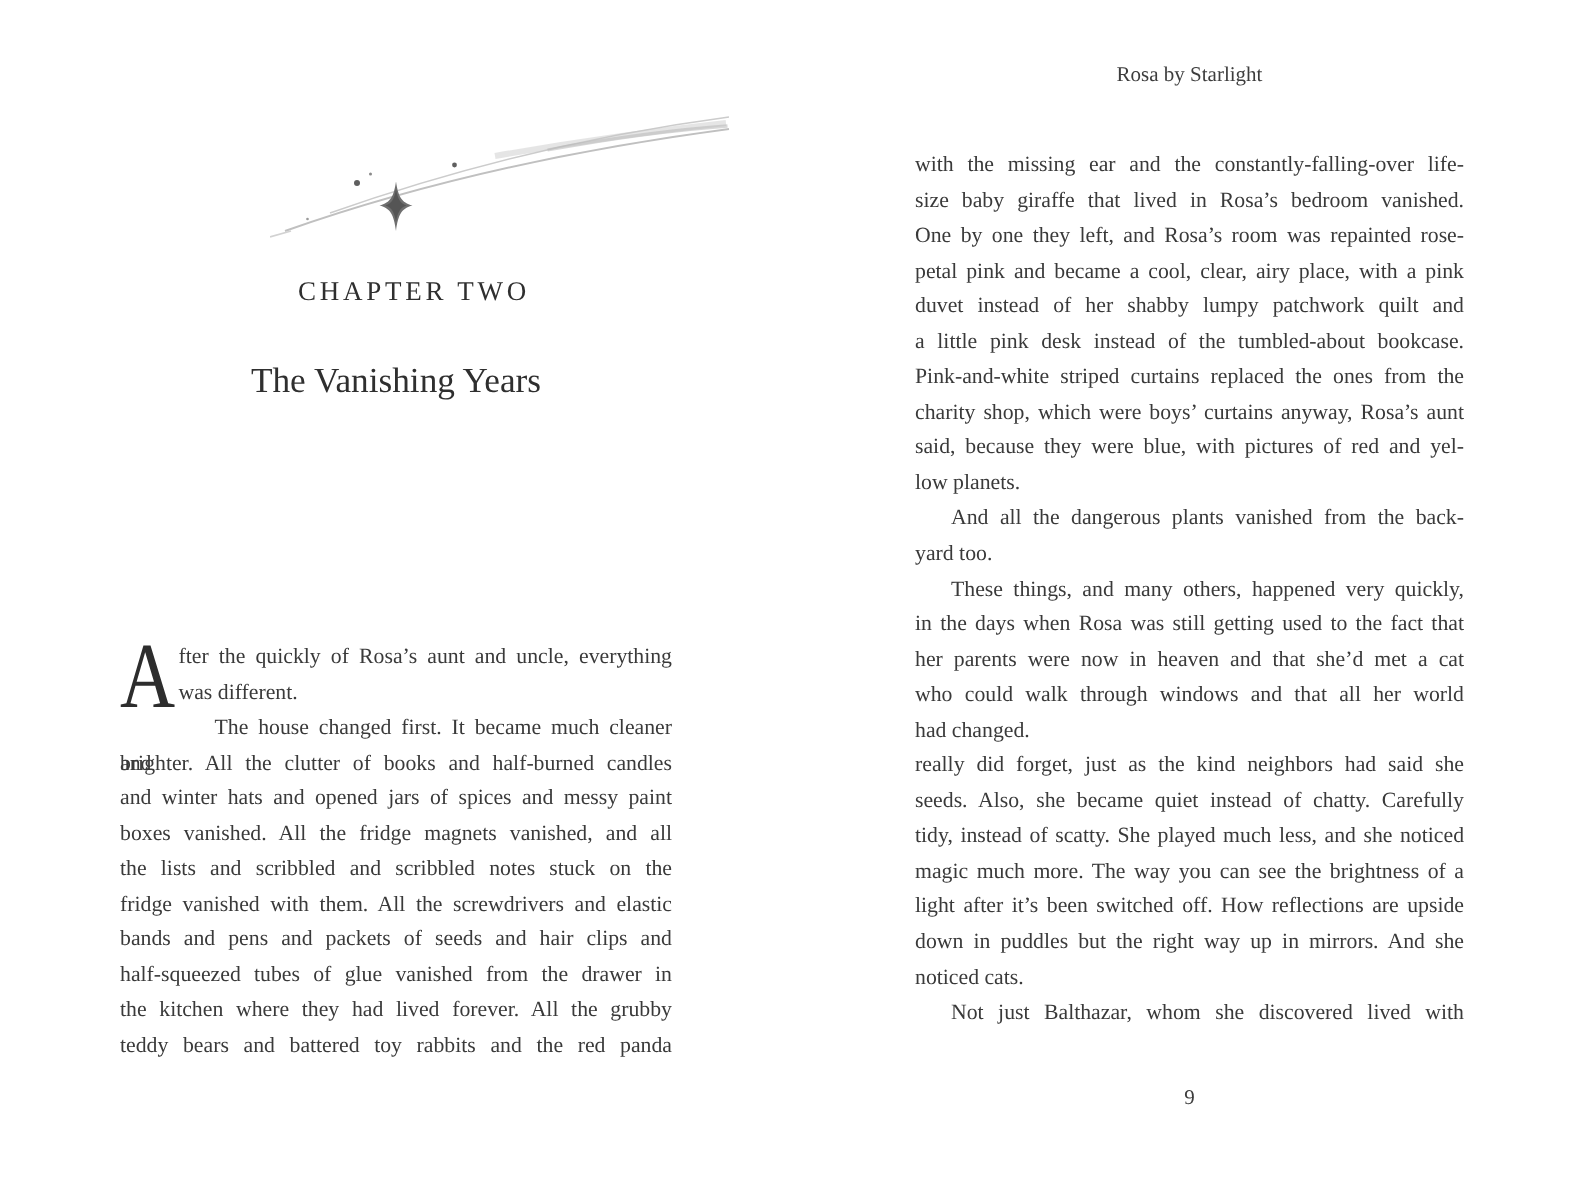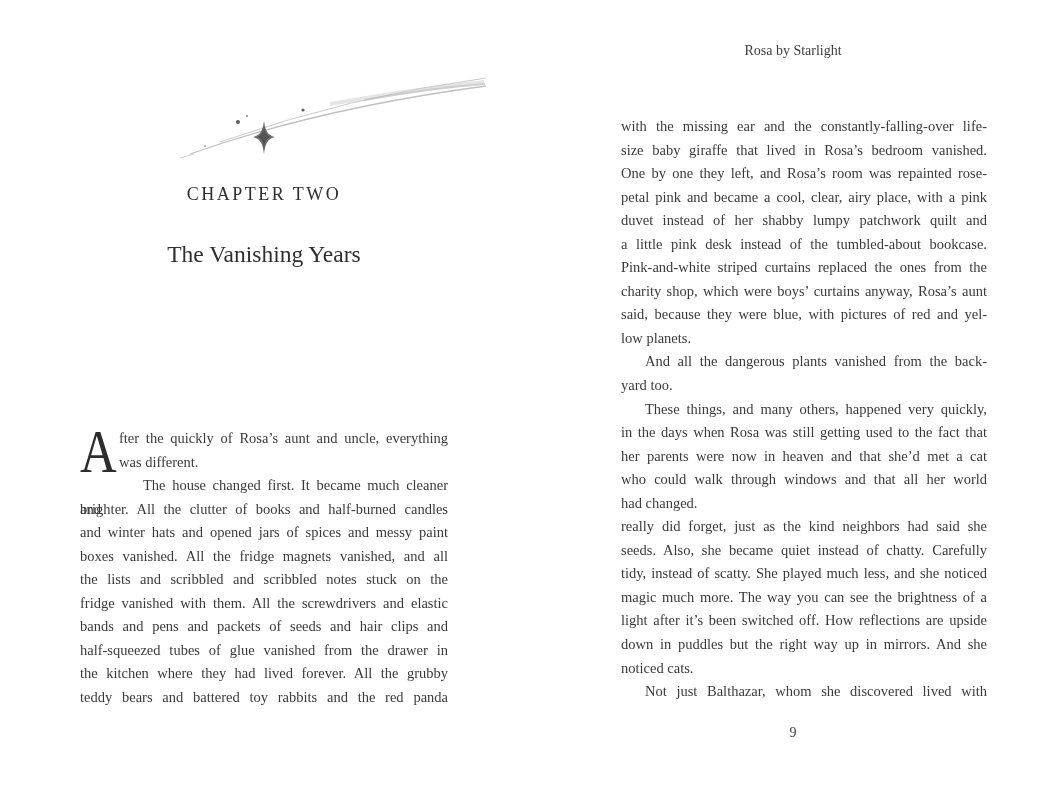--- a/index.html
+++ b/index.html
@@ -7,40 +7,40 @@
     position:relative; width:1058px; height:799px; overflow:hidden;
     background:#ffffff; font-family:"Liberation Serif", serif; color:#3a3a3a;
   }
   .page { position:absolute; top:0; height:799px; }
   .page-left  { left:80px;  width:368px; }
   .page-right { left:610px; width:366px; }
 
   .illustration { position:absolute; left:100px; top:74px; width:310px; height:92px; }
 
   .chapter-label {
-    position:absolute; top:184px; left:0; width:100%;
+    position:absolute; top:184px; left:12px; width:100%;
     text-align:center; font-size:18px; letter-spacing:2.5px; color:#2f2f2f;
   }
   .chapter-title {
     position:absolute; top:241px; left:0; width:100%;
     text-align:center; font-size:23.5px; color:#2f2f2f;
   }
 
   .running-head {
     position:absolute; top:43px; left:0; width:100%;
     text-align:center; font-size:14px; color:#3d3d3d;
   }
   .folio {
     position:absolute; top:725px; left:0; width:100%;
     text-align:center; font-size:14px; color:#3d3d3d;
   }
 
   .body-text { position:absolute; left:0; width:100%; font-size:14.5px; }
   .body-left  { top:427px; }
-  .body-right { top:115px;margin-left:11px; }
+  .body-right { top:99px; }
 
   .line {
     line-height:23.55px; height:23.55px;
     text-align:justify; text-align-last:justify;
     color:#3a3a3a;
   }
   .line.end { text-align-last:left; }
   .line.indent { text-indent:24px; }
 
   .dropcap {

